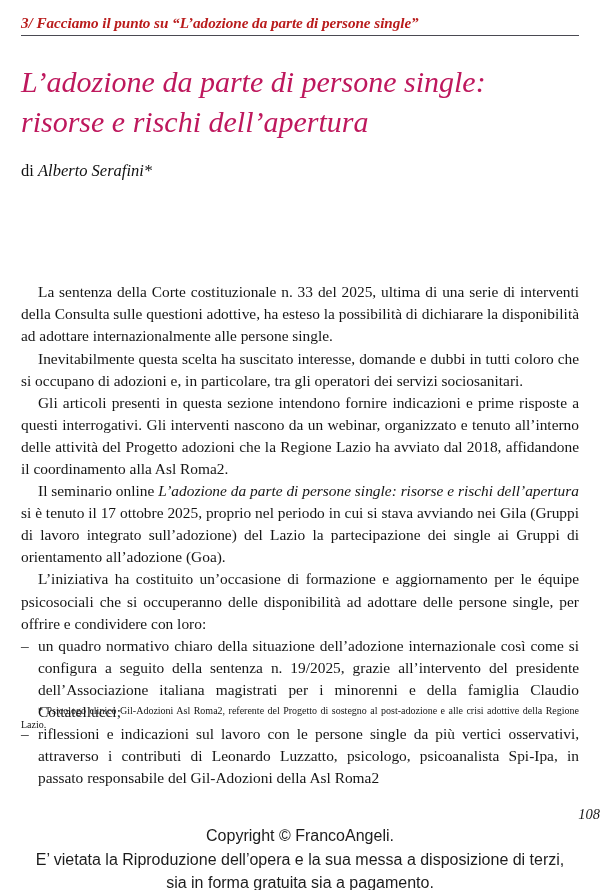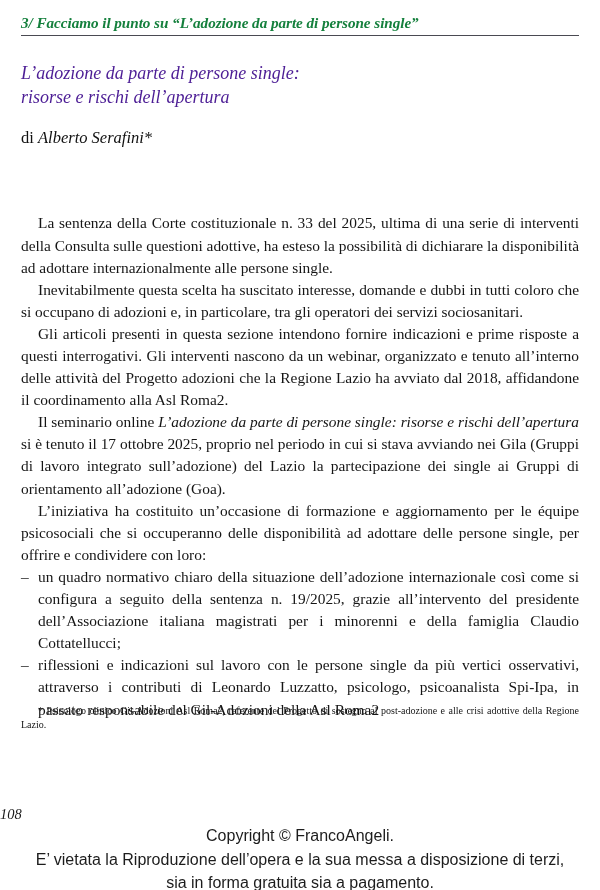--- a/index.html
+++ b/index.html
@@ -27,55 +27,55 @@
   }
 
   
   .running-head {
     margin-top: 14px;
     font-style: italic;
     font-weight: bold;
     font-size: 15.2px;
     letter-spacing: -0.05px;
     line-height: 1.18;
-    color: #15803d;
+    color: #b91c1c;
     white-space: nowrap;
   }
   .head-rule {
     margin-top: 3px;
     border-top: 1.6px solid #4a4a52;
     height: 0;
     width: 100%;
   }
 
   
   .article-title {
     margin-top: 26px;
     font-style: italic;
     font-weight: normal;
-    font-size: 18px;
+    font-size: 30px;
     line-height: 1.32;
-    color: #4c1d95;
+    color: #be185d;
   }
   .article-title .tl {
     display: block;
   }
 
   .byline {
     margin-top: 19px;
     font-size: 16.5px;
     color: #111111;
   }
   .byline .author {
     font-style: italic;
   }
 
   
   .body-block {
-    margin-top: 64px;
+    margin-top: 100px;
   }
   p.para {
     margin: 0;
     font-size: 15.4px;
     line-height: 1.435;
     text-align: justify;
     text-indent: 17px;
     color: #151515;
     hyphens: manual;
   }
@@ -129,21 +129,21 @@
     color: #151515;
     white-space: nowrap;
   }
 
   
   .folio {
     position: absolute;
     left: 0;
     right: 0;
     top: 806px;
-    text-align: left;
+    text-align: right;
     font-style: italic;
     font-size: 14.5px;
     color: #1a1a1a;
   }
 
   
   .pub-footer {
     position: absolute;
     left: 0;
     right: 0;

